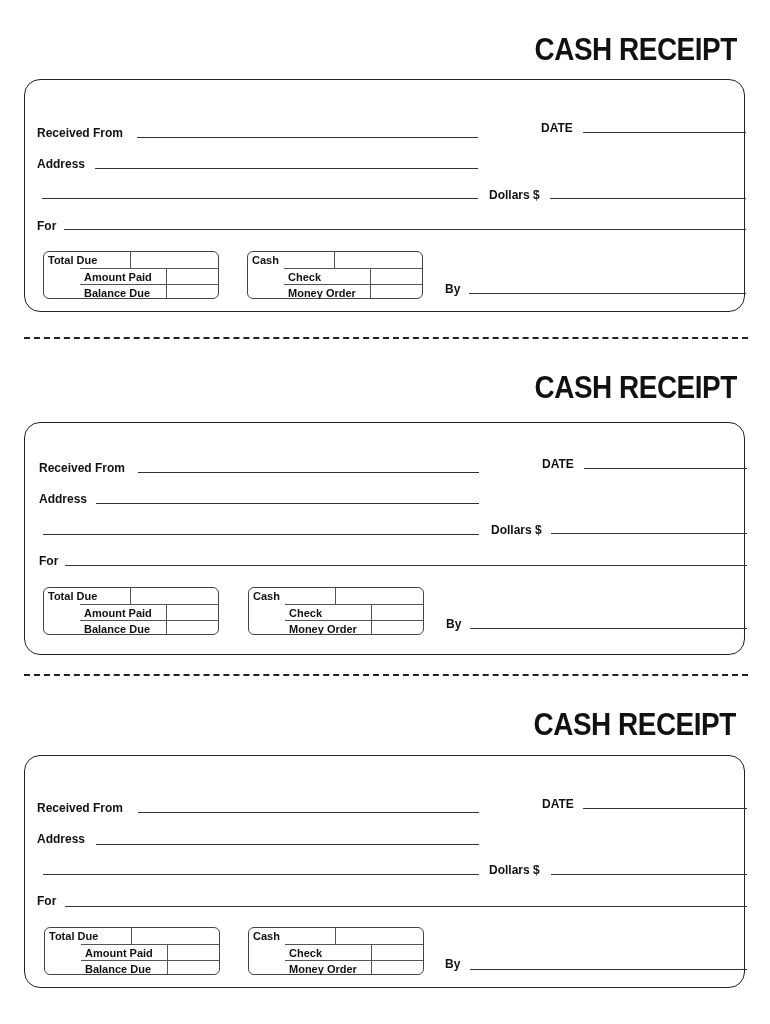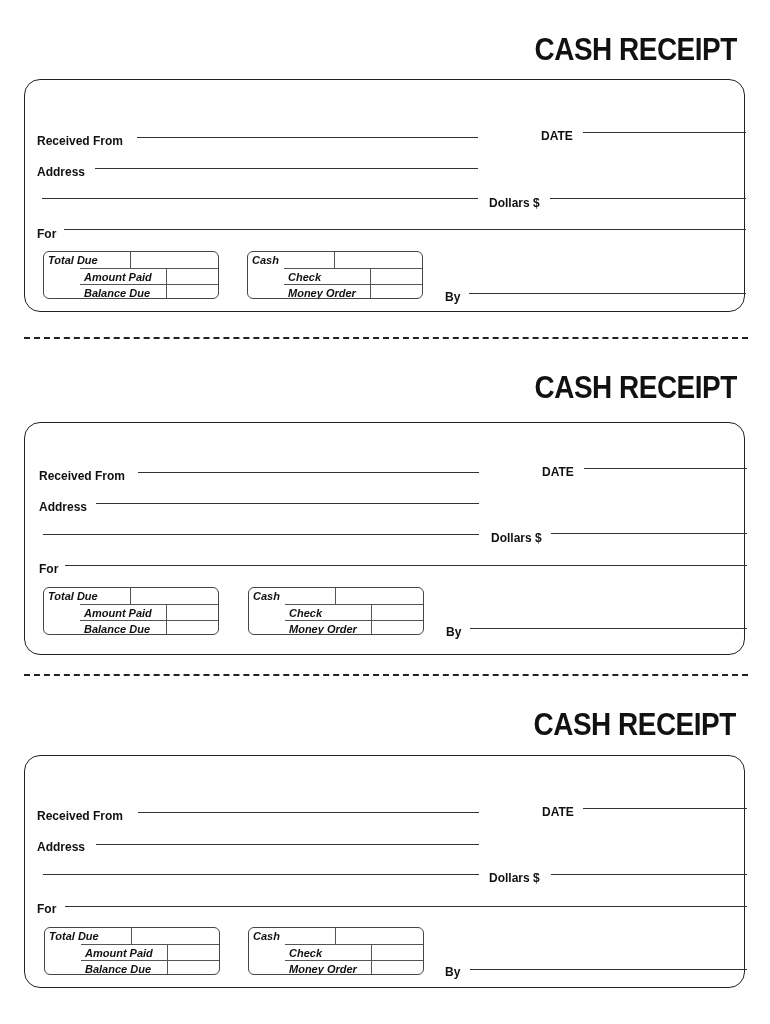--- a/index.html
+++ b/index.html
@@ -4,28 +4,28 @@
 <style>
   html, body { margin:0; padding:0; background:#fff; }
   body { width:770px; height:1024px; position:relative; overflow:hidden;
          font-family:"Liberation Sans", sans-serif; color:#111; }
   .receipt { position:absolute; left:0; width:770px; height:320px; }
   .title { position:absolute; right:33px; top:0; font-size:31px; font-weight:bold;
            letter-spacing:-0.5px; transform:scaleX(0.9); transform-origin:right center;
            white-space:nowrap; line-height:36px; }
   .box { position:absolute; left:24px; width:721px; height:230px; border:1.5px solid #222;
          border-radius:16px; box-sizing:border-box; }
-  .lbl { position:absolute; font-size:12px; font-weight:bold; white-space:nowrap; line-height:14px;margin-top:8px; }
+  .lbl { position:absolute; font-size:12px; font-weight:bold; white-space:nowrap; line-height:14px; }
   .line { position:absolute; height:0; border-top:1px solid #333; }
   .tbl { position:absolute; border:1px solid #444; border-radius:6px; box-sizing:border-box;
          width:176px; height:48px; overflow:hidden; }
   .row { position:absolute; left:0; right:0; height:16px; box-sizing:border-box; }
   .row + .row { border-top:1px solid #555;margin-left:36px; }
   .cell-l { position:absolute; left:0; top:0; bottom:0; width:87px; border-right:1px solid #555;
-            font-size:11px; font-weight:bold; padding-left:4px; line-height:16px; box-sizing:border-box; white-space:nowrap;font-style:italic; }
+            font-size:11px; font-weight:bold; padding-left:4px; line-height:16px; box-sizing:border-box; white-space:nowrap; }
   .cell-r { position:absolute; left:87px; right:0; top:0; bottom:0; }
   .sep { position:absolute; left:24px; width:724px; height:0; border-top:2px dashed #222; }
 </style>
 </head>
 <body>
 
 <div class="receipt" style="top:32px;">
   <div class="title">CASH RECEIPT</div>
   <div class="box" style="top:47px; height:233px;"></div>
   <div class="lbl" style="left:37px; top:94px;">Received From</div>

